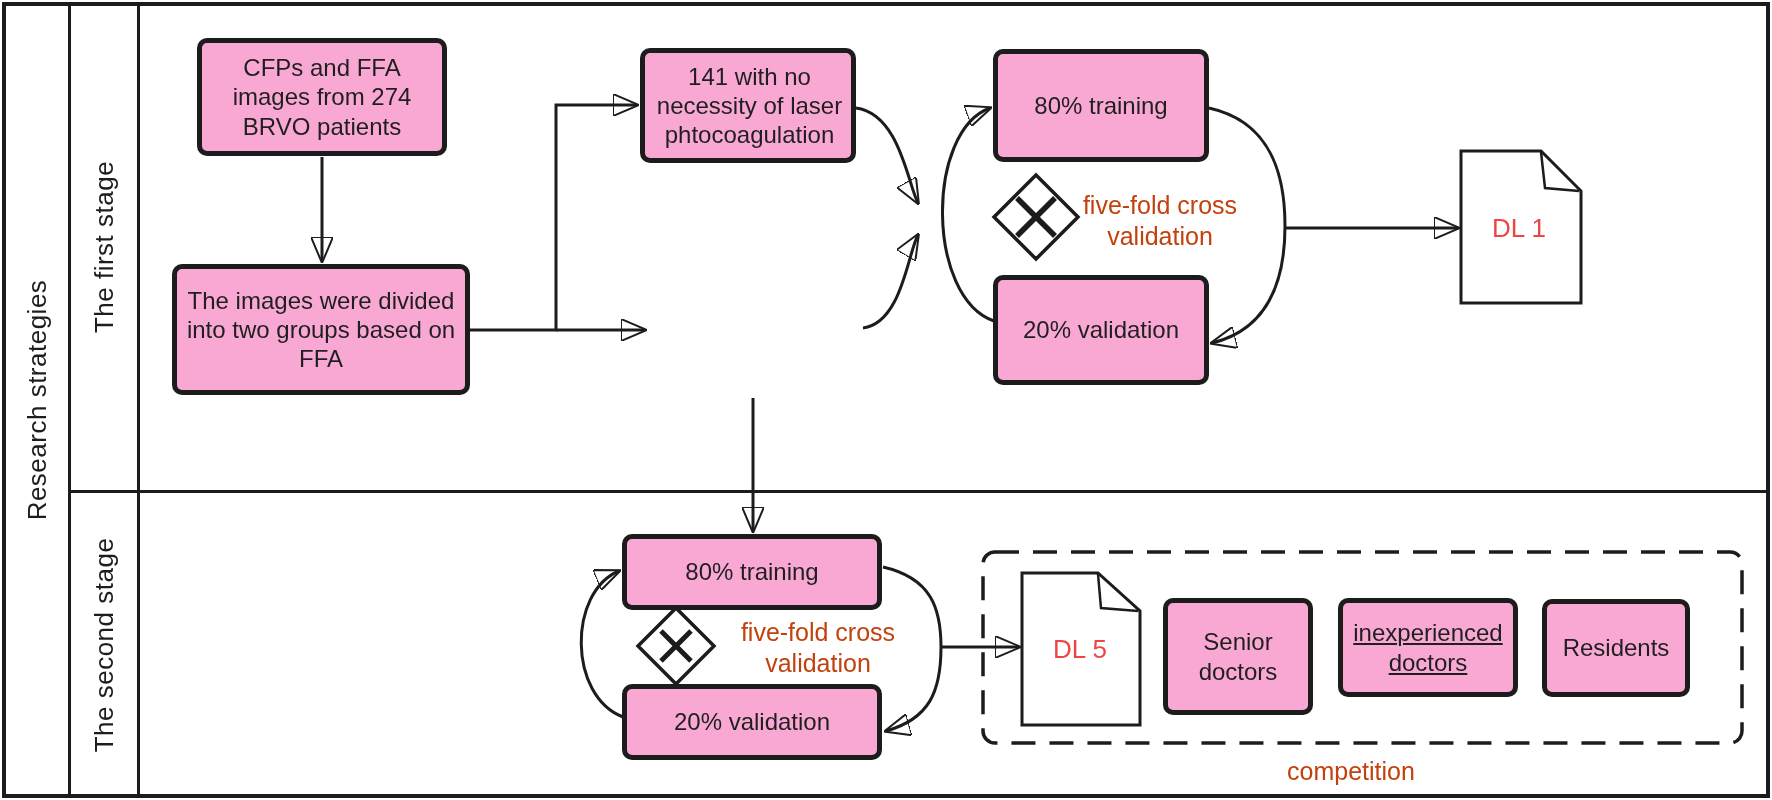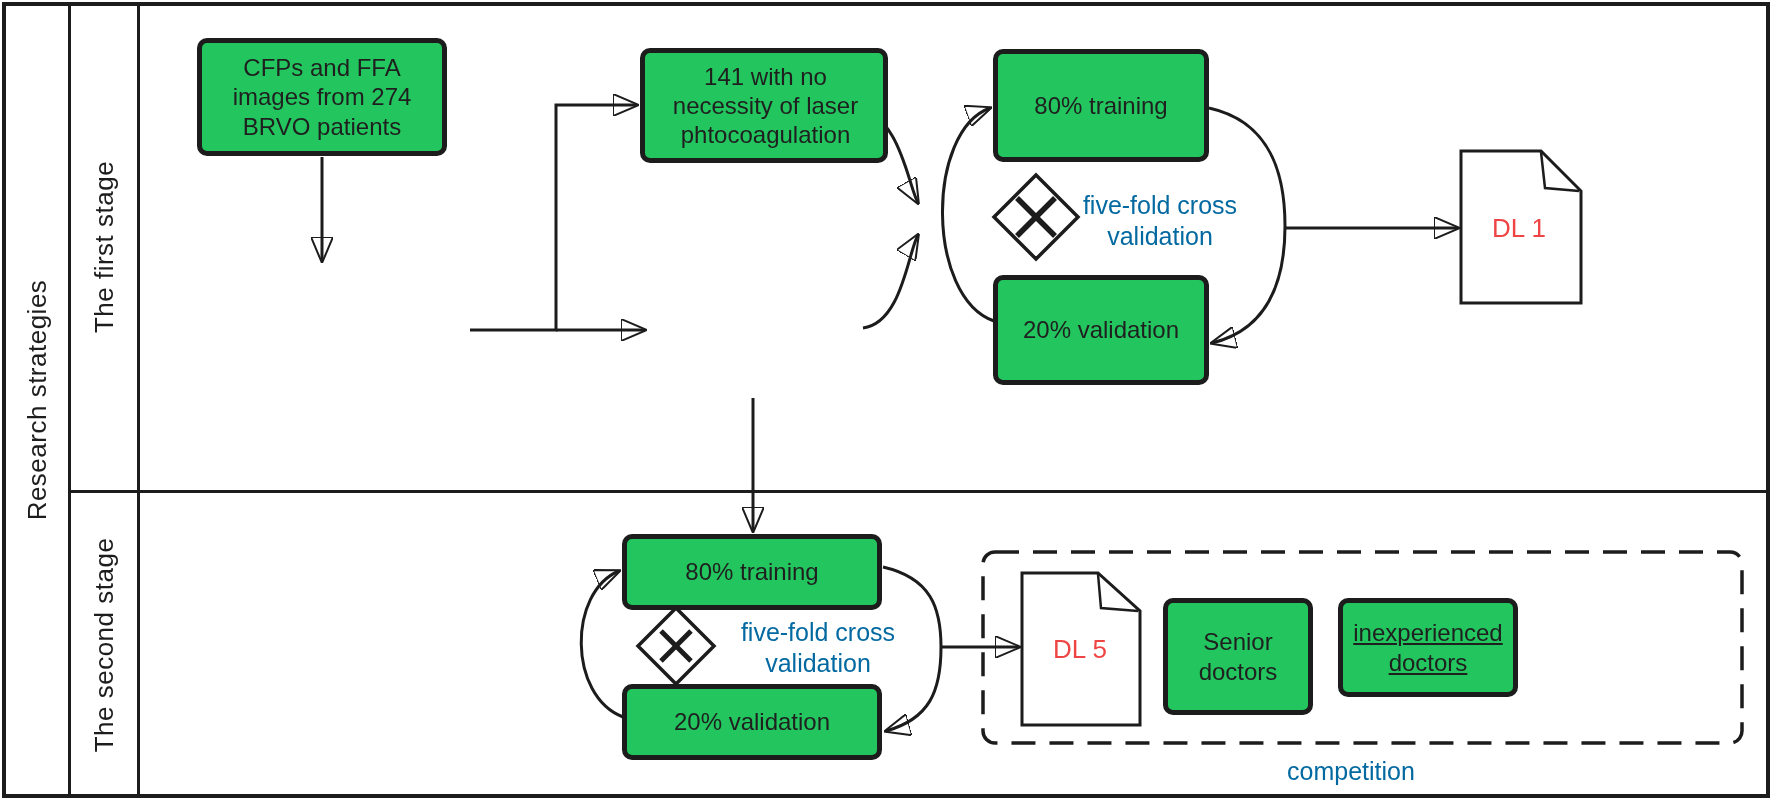--- a/index.html
+++ b/index.html
@@ -8,29 +8,29 @@
     font-family:"Liberation Sans",sans-serif;color:#1f1f1f;overflow:hidden;
   }
   .outer-border{position:absolute;left:2px;top:2px;width:1760px;height:788px;border:4px solid #1c1c1c;}
   .vline{position:absolute;width:3px;background:#1c1c1c;}
   .hline{position:absolute;height:3px;background:#1c1c1c;}
   .rot-label{
     position:absolute;transform:translate(-50%,-50%) rotate(-90deg);
     white-space:nowrap;font-size:26px;color:#1d1d1d;letter-spacing:0.5px;
   }
   .node{
-    position:absolute;box-sizing:border-box;background:#22c55e;
+    position:absolute;box-sizing:border-box;background:#f9a8d4;
     border:5px solid #1c1c1c;border-radius:10px;
     display:flex;align-items:center;justify-content:center;
     text-align:center;font-size:24px;line-height:1.22;
     white-space:pre-line;padding:4px 8px;
   }
   .free-label{
     position:absolute;transform:translate(-50%,-50%);
-    text-align:center;font-size:25px;line-height:1.25;white-space:pre-line;color:#0369a1;
+    text-align:center;font-size:25px;line-height:1.25;white-space:pre-line;color:#c2410c;
   }
   .doc-label{
     position:absolute;transform:translate(-50%,-50%);
     font-size:26px;white-space:nowrap;color:#ef4444;
   }
   svg.connectors{position:absolute;left:0;top:0;}
   svg.connectors path, svg.connectors polygon, svg.connectors line, svg.connectors rect{
     stroke:#1c1c1c;fill:none;
   }
 </style>
@@ -83,33 +83,37 @@
     <line x1="661" y1="631" x2="691" y2="661" stroke-width="5"></line>
     <line x1="691" y1="631" x2="661" y2="661" stroke-width="5"></line>
 
     <path d="M1022 573 H1098 L1140 611 V725 H1022 Z" stroke-width="3" fill="#fff"></path>
     <path d="M1098 574 L1101 608 L1138 611" stroke-width="2.5"></path>
   </svg>
 
   <div class="node" style="left:197px;top:38px;width:250px;height:118px;">CFPs and FFA
 images from 274
 BRVO patients</div>
-  <div class="node" style="left:640px;top:48px;width:248px;height:115px;padding-left:11px;">141 with no
+  <div class="node" style="left:172px;top:264px;width:298px;height:131px;">The images were divided
+into two groups based on
+FFA</div>
+  <div class="node" style="left:640px;top:48px;width:216px;height:115px;padding-left:11px;">141 with no
 necessity of laser
 phtocoagulation</div>
   <div class="node" style="left:993px;top:49px;width:216px;height:113px;">80% training</div>
   <div class="node" style="left:993px;top:275px;width:216px;height:110px;">20% validation</div>
   <div class="free-label" style="left:1160px;top:221px;">five-fold cross
 validation</div>
   <div class="doc-label" style="left:1519px;top:228px;">DL 1</div>
 
   <div class="node" style="left:622px;top:534px;width:260px;height:76px;">80% training</div>
   <div class="node" style="left:622px;top:684px;width:260px;height:76px;">20% validation</div>
   <div class="free-label" style="left:818px;top:648px;">five-fold cross
 validation</div>
   <div class="doc-label" style="left:1080px;top:649px;">DL 5</div>
   <div class="node" style="left:1163px;top:598px;width:150px;height:117px;">Senior
 doctors</div>
   <div class="node" style="left:1338px;top:598px;width:180px;height:99px;text-decoration:underline;">inexperienced
 doctors</div>
+  <div class="node" style="left:1542px;top:599px;width:148px;height:98px;">Residents</div>
   <div class="free-label" style="left:1351px;top:772px;">competition</div>
 
 </div>
 
 </body></html>

